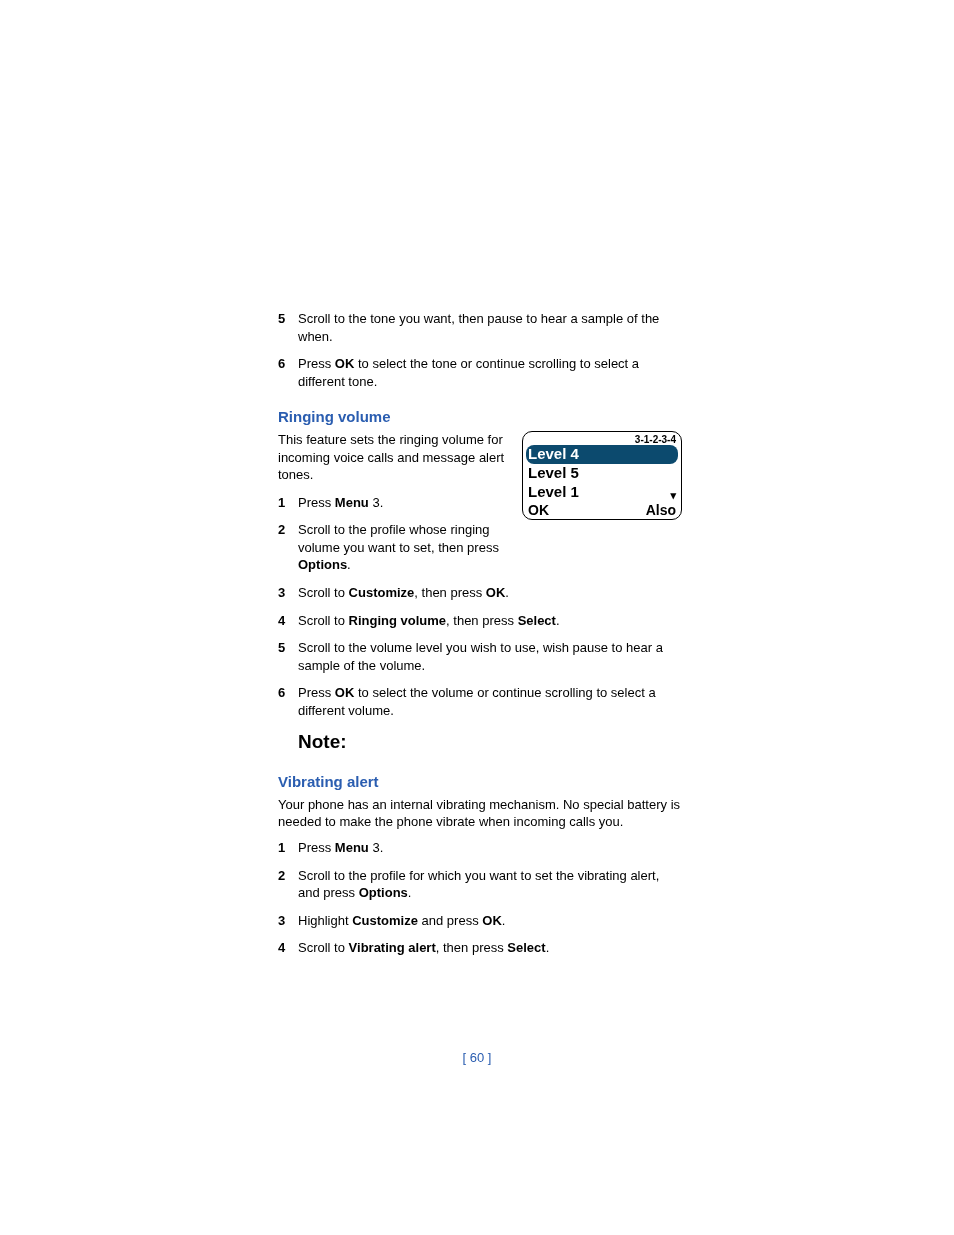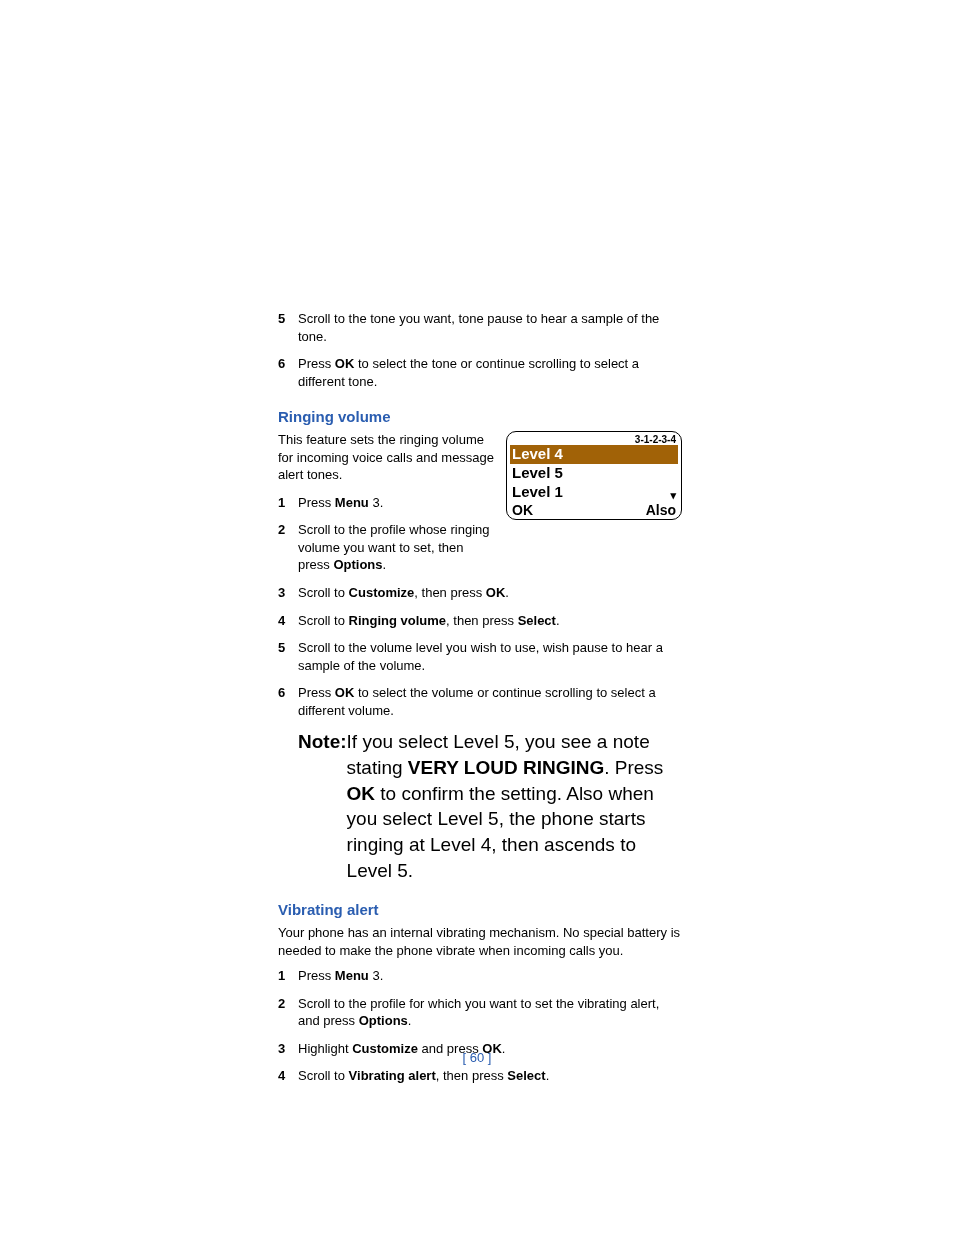--- a/index.html
+++ b/index.html
@@ -64,21 +64,21 @@
     font-weight: bold;
   }
   .note-row .note-body {
     flex: 1;
   }
   .intro-wrap {
     overflow: hidden;
   }
   .phone-screen {
     float: right;
-    width: 176px;
+    width: 160px;
     margin-left: 10px;
     margin-bottom: 6px;
   }
   .phone-box {
     border: 1.5px solid #000;
     border-radius: 10px;
     padding: 2px 3px 1px 3px;
     font-family: Arial, sans-serif;
   }
   .phone-menu {
@@ -89,22 +89,23 @@
     line-height: 1.1;
   }
   .phone-row {
     font-size: 15px;
     font-weight: bold;
     line-height: 1.25;
     padding: 0 2px;
     position: relative;
   }
   .phone-row.sel {
-    background: #a16207;
+    background: #0c4a6e;
     color: #fff;
+    border-radius: 8px;
   }
   .phone-row .arrow {
     position: absolute;
     right: 2px;
     bottom: -1px;
     font-size: 11px;
     color: #000;
   }
   .phone-softkeys {
     display: flex;
@@ -125,21 +126,21 @@
   }
 </style>
 </head>
 <body>
 
 <div class="page">
 
   <ol class="steps" id="top-steps">
       <li>
         <span class="num">5</span>
-        <span class="txt">Scroll to the tone you want, tone pause to hear a sample of the tone.</span>
+        <span class="txt">Scroll to the tone you want, then pause to hear a sample of the when.</span>
       </li>
       <li>
         <span class="num">6</span>
         <span class="txt">Press <span class="b">OK</span> to select the tone or continue scrolling to select a different tone.</span>
       </li>
     </ol>
 
   <div class="heading">Ringing volume</div>
 
   <div class="intro-wrap">
@@ -184,21 +185,20 @@
         <span class="txt">Scroll to the volume level you wish to use, wish pause to hear a sample of the volume.</span>
       </li>
       <li>
         <span class="num">6</span>
         <span class="txt">Press <span class="b">OK</span> to select the volume or continue scrolling to select a different volume.</span>
       </li>
     </ol>
 
   <div class="note-row">
     <div class="note-label">Note:</div>
-    <div class="note-body" id="note-body">If you select Level 5, you see a note stating <span class="b">VERY LOUD RINGING</span>. Press <span class="b">OK</span> to confirm the setting. Also when you select Level 5, the phone starts ringing at Level 4, then ascends to Level 5.</div>
   </div>
 
   <div class="heading">Vibrating alert</div>
   <p class="para">Your phone has an internal vibrating mechanism. No special battery is needed to make the phone vibrate when incoming calls you.</p>
   <ol class="steps" id="vibrating-steps">
       <li>
         <span class="num">1</span>
         <span class="txt">Press <span class="b">Menu</span> 3.</span>
       </li>
       <li>

